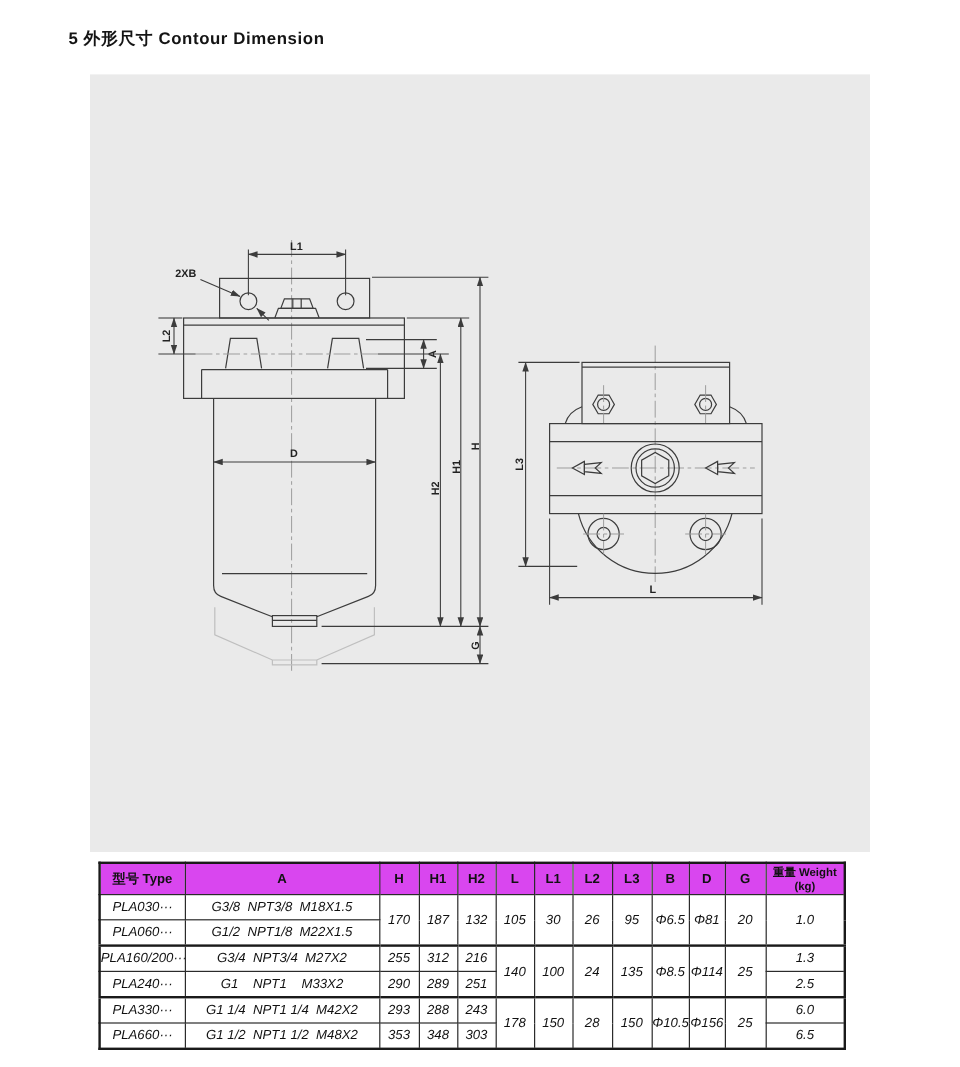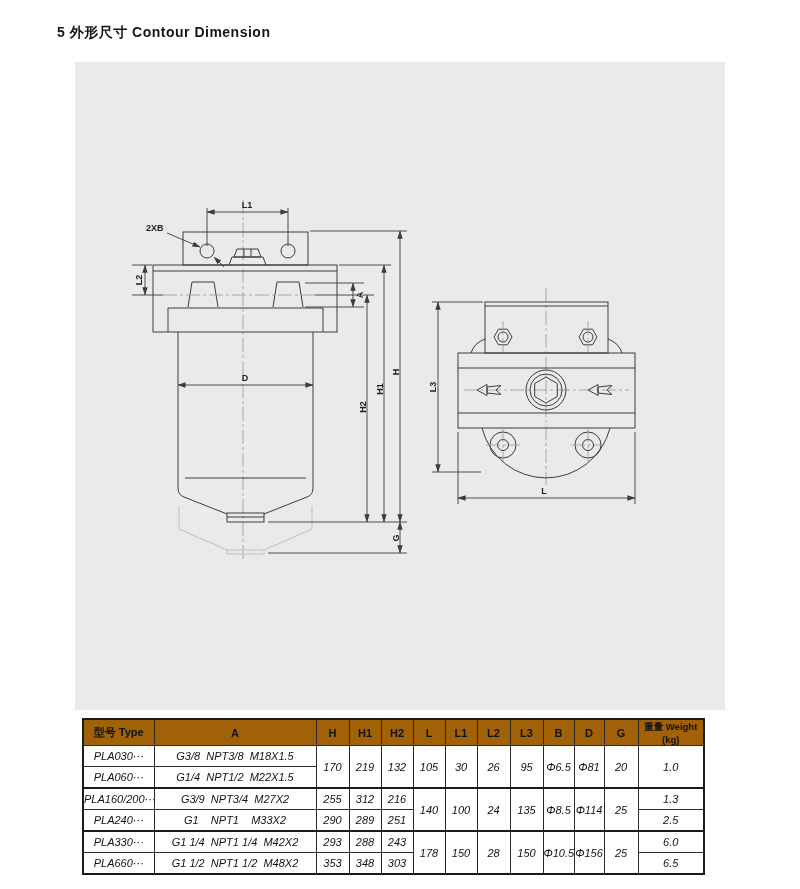--- a/index.html
+++ b/index.html
@@ -7,21 +7,21 @@
   .title{position:absolute;left:57px;top:24px;font-size:14px;font-weight:bold;color:#141414;letter-spacing:.5px;}
   .panel{position:absolute;left:75px;top:62px;width:650px;height:648px;background:#eaeaea;}
   svg .ln{stroke:#3c3c3c;stroke-width:1;fill:none;}
   svg .dim{stroke:#3c3c3c;stroke-width:.9;fill:none;}
   svg .cl{stroke:#9a9a9a;stroke-width:.8;fill:none;stroke-dasharray:14 3 3 3;}
   svg .ph{stroke:#bfbfbf;stroke-width:1;fill:none;}
   svg text.dl{font-family:"Liberation Sans",sans-serif;font-size:9px;font-weight:bold;fill:#222;}
   svg marker path{fill:#3c3c3c;}
   table.spec{position:absolute;left:82px;top:718px;width:621px;border-collapse:collapse;table-layout:fixed;border:2px solid #1a1a1a;background:#fff;}
   table.spec th,table.spec td{border:1px solid #2b2b2b;text-align:center;vertical-align:middle;padding:0;color:#111;font-size:11px;overflow:hidden;}
-  table.spec th{background:#a16207;height:25px;font-weight:bold;}
+  table.spec th{background:#d946ef;height:25px;font-weight:bold;}
   table.spec td{height:20px;font-style:italic;}
   table.spec th.small{font-size:9.5px;}
   table.spec td.a{white-space:pre;}
   table.spec tr.gs td{border-top:2px solid #1a1a1a;}
 </style>
 </head>
 <body>
 
 <div class="title">5 外形尺寸 Contour Dimension</div>
 
@@ -197,38 +197,38 @@
       <th>D</th>
       <th>G</th>
       <th class="small">重量 Weight (kg)</th>
     </tr>
   </thead>
   <tbody>
     <tr>
       <td>PLA030···</td>
       <td class="a">G3/8  NPT3/8  M18X1.5</td>
       <td rowspan="2">170</td>
-      <td rowspan="2">219</td>
+      <td rowspan="2">187</td>
       <td rowspan="2">132</td>
       <td rowspan="2">105</td>
       <td rowspan="2">30</td>
       <td rowspan="2">26</td>
       <td rowspan="2">95</td>
       <td rowspan="2">Φ6.5</td>
       <td rowspan="2">Φ81</td>
       <td rowspan="2">20</td>
       <td rowspan="2">1.0</td>
     </tr>
     <tr>
       <td>PLA060···</td>
-      <td class="a">G1/4  NPT1/2  M22X1.5</td>
+      <td class="a">G1/2  NPT1/8  M22X1.5</td>
     </tr>
     <tr class="gs">
       <td>PLA160/200···</td>
-      <td class="a">G3/9  NPT3/4  M27X2</td>
+      <td class="a">G3/4  NPT3/4  M27X2</td>
       <td>255</td>
       <td>312</td>
       <td>216</td>
       <td rowspan="2">140</td>
       <td rowspan="2">100</td>
       <td rowspan="2">24</td>
       <td rowspan="2">135</td>
       <td rowspan="2">Φ8.5</td>
       <td rowspan="2">Φ114</td>
       <td rowspan="2">25</td>

